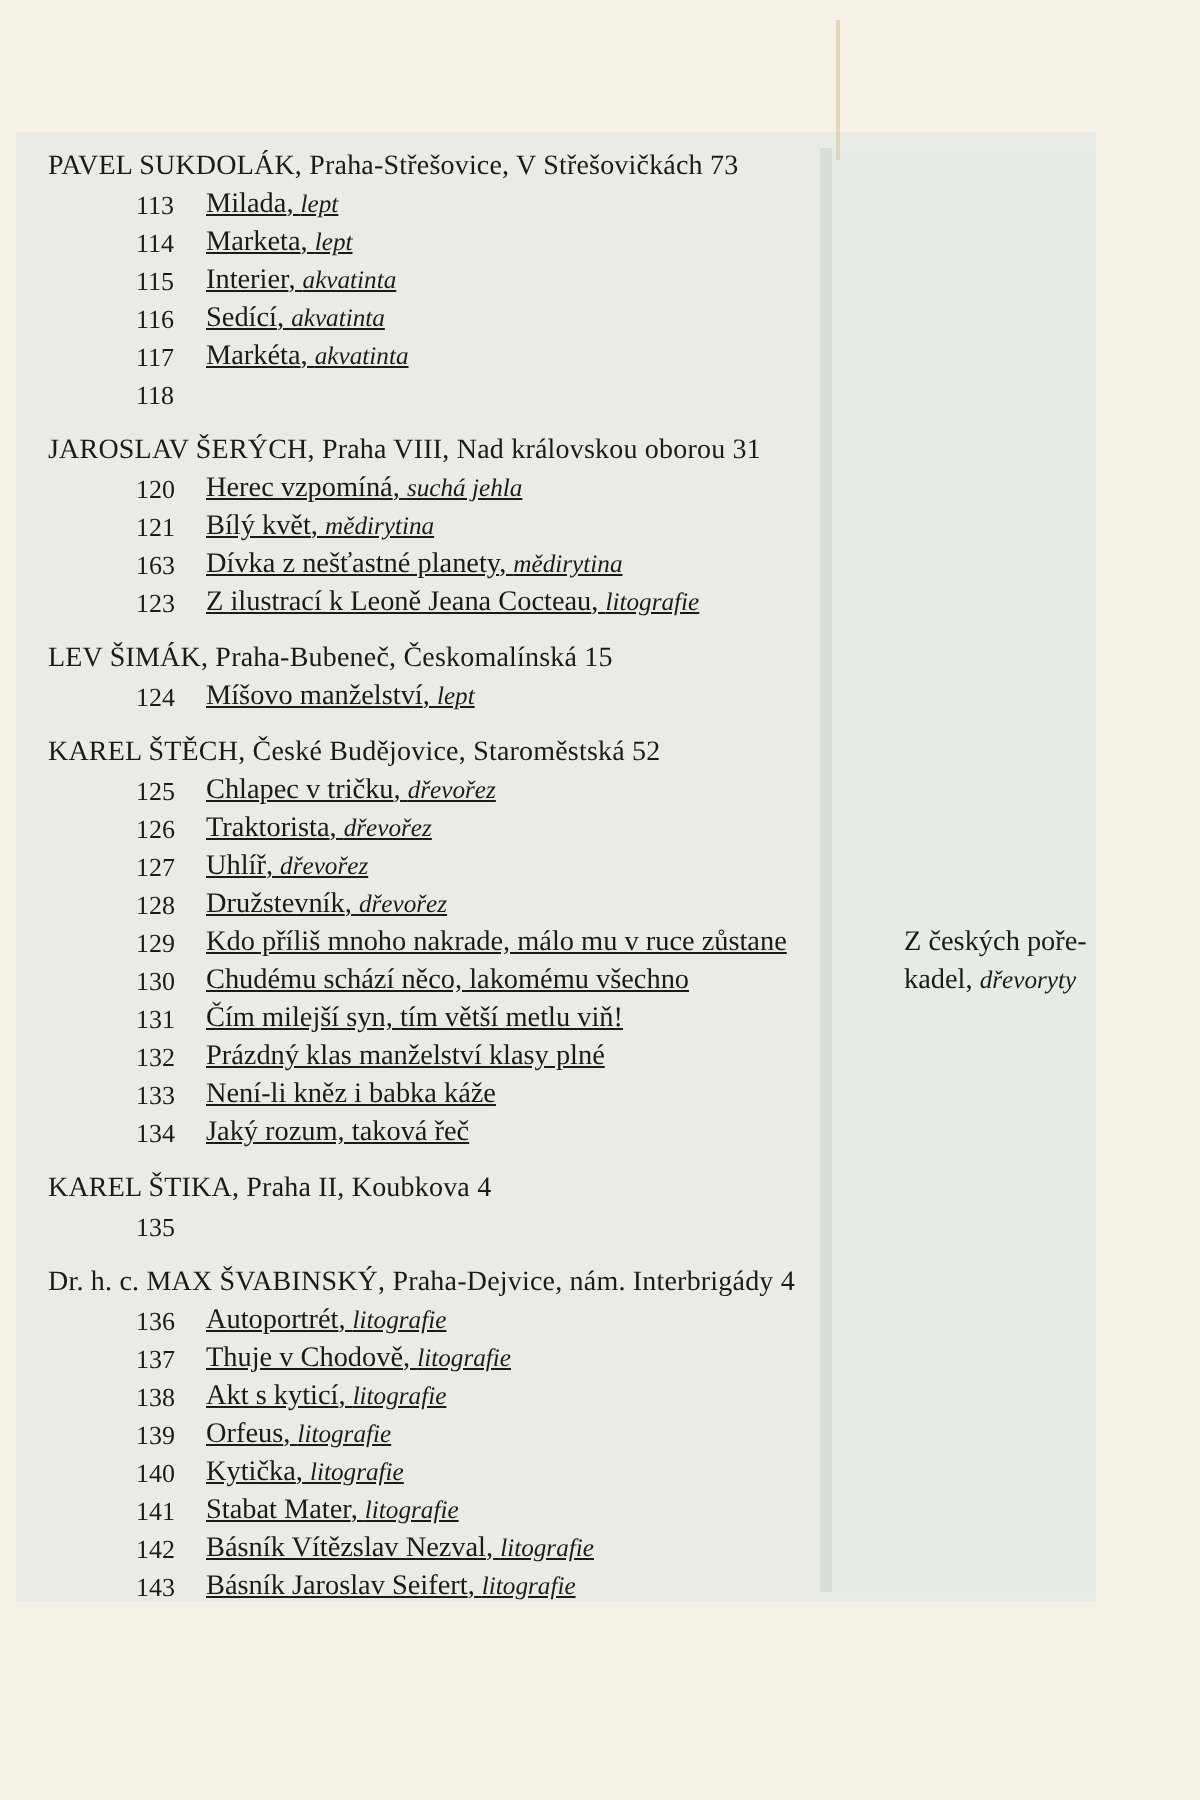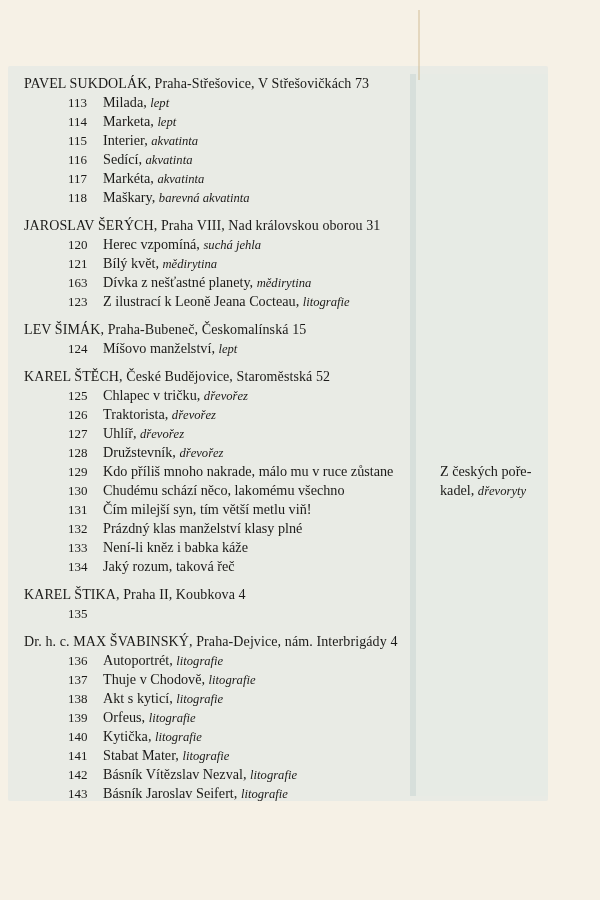--- a/index.html
+++ b/index.html
@@ -68,28 +68,29 @@
     .num {
       position: absolute;
       left: 44px;
       width: 30px;
       font-variant-numeric: oldstyle-nums;
       font-size: 13px;
     }
     .title {
       position: absolute;
       left: 79px;
+      text-decoration: underline;
     }
     .tech {
       font-style: italic;
       font-size: 12.6px;
     }
     .side-note {
       position: absolute;
-      left: 416px;
+      left: 428px;
       font-size: 14.2px;
       line-height: 19px;
       white-space: nowrap;
       text-align: right;
     }
   </style>
 </head>
 <body>
 
 <div class="showthrough"></div>
@@ -114,21 +115,20 @@
       <div class="entry">
         <span class="num">116</span>
         <span class="title"><span>Sedící</span><span>, </span><span class="tech">akvatinta</span></span>
       </div>
       <div class="entry">
         <span class="num">117</span>
         <span class="title"><span>Markéta</span><span>, </span><span class="tech">akvatinta</span></span>
       </div>
       <div class="entry">
         <span class="num">118</span>
-        <span class="title"><span>Maškary</span><span>, </span><span class="tech">barevná akvatinta</span></span>
       </div>
     </div>
     <div class="section">
       <div class="heading"><span>JAROSLAV ŠERÝCH</span><span>, Praha VIII, Nad královskou oborou 31</span></div>
       <div class="entry">
         <span class="num">120</span>
         <span class="title"><span>Herec vzpomíná</span><span>, </span><span class="tech">suchá jehla</span></span>
       </div>
       <div class="entry">
         <span class="num">121</span>

